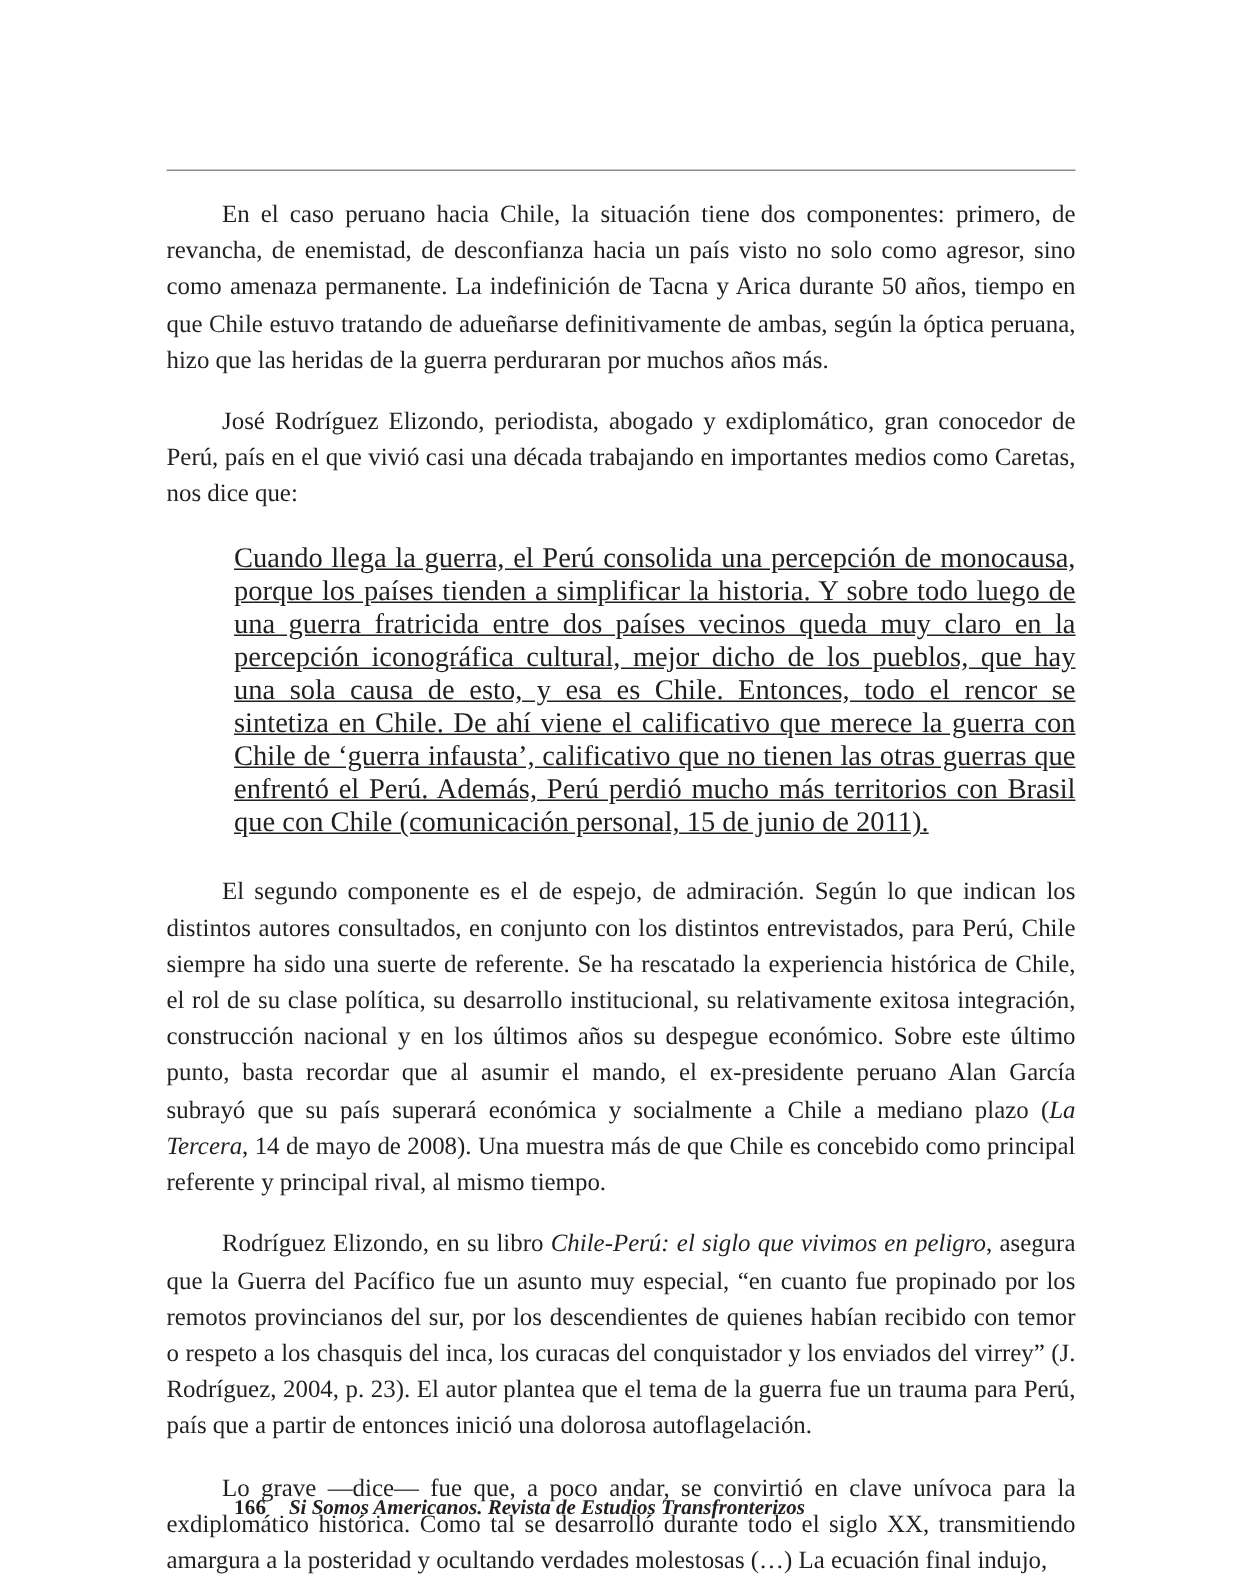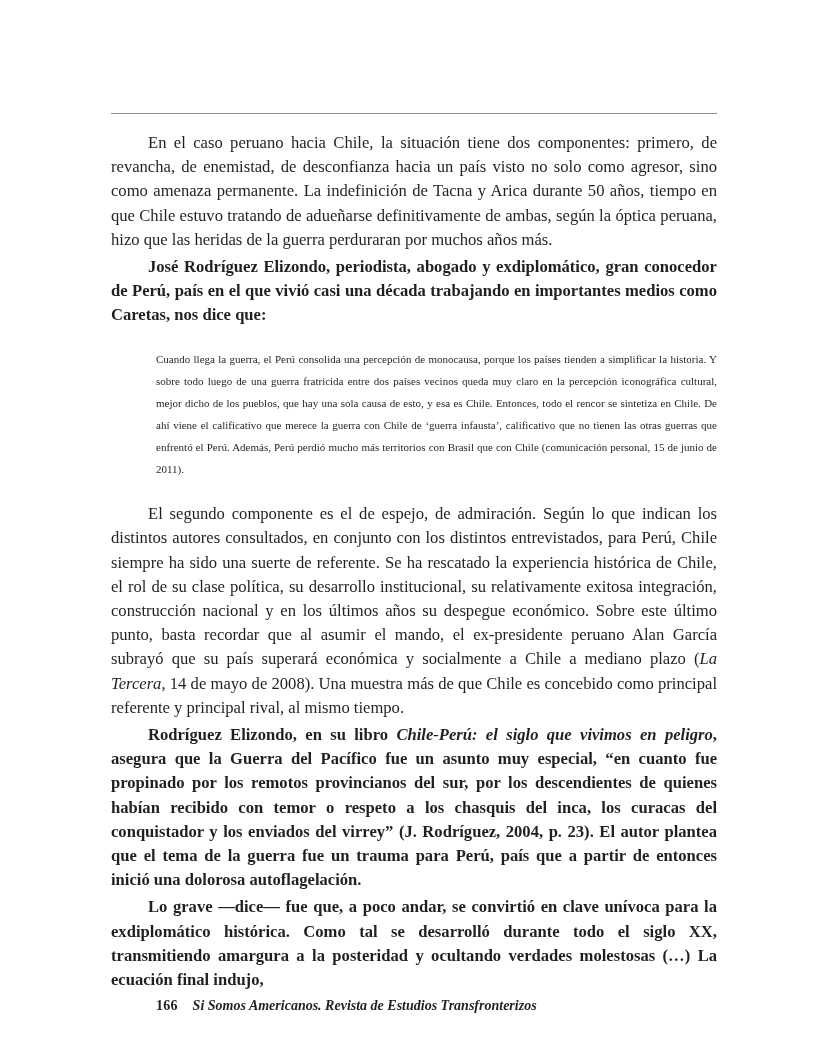--- a/index.html
+++ b/index.html
@@ -46,33 +46,33 @@
     font-size: 16.6px;
     line-height: 24.2px;
     text-align: justify;
     text-indent: 37px;
     text-justify: inter-word;
     hyphens: manual;
     -webkit-hyphens: manual;
   }
 
   p.body-par + p.body-par {
-    margin-top: 3px;
-    font-weight: bold;
+    margin-top: 17px;
   }
 
   blockquote.quote {
     margin: 20px 0 0 0;
     padding: 0;
     margin-left: 45px;
     width: 561px;
-    font-size: 11px;
+    font-size: 19px;
     line-height: 22.1px;
     text-align: justify;
     text-indent: 0;
+    text-decoration: underline;
   }
 
   .after-quote {
     margin-top: 22px !important;
   }
 
   i, em {
     font-style: italic;
   }
 

